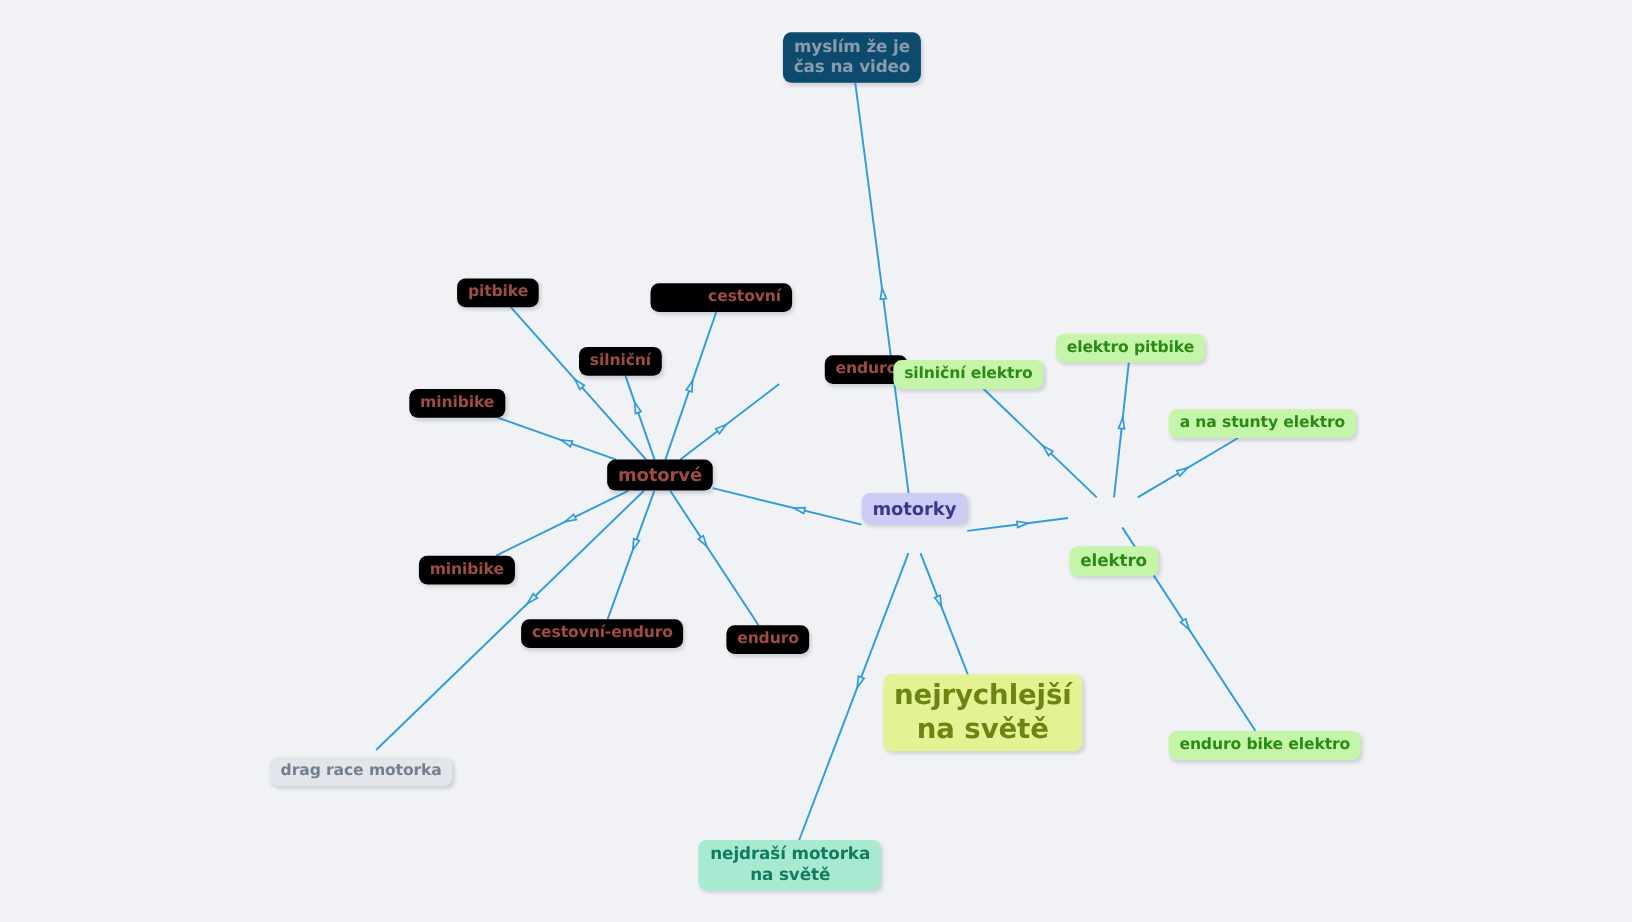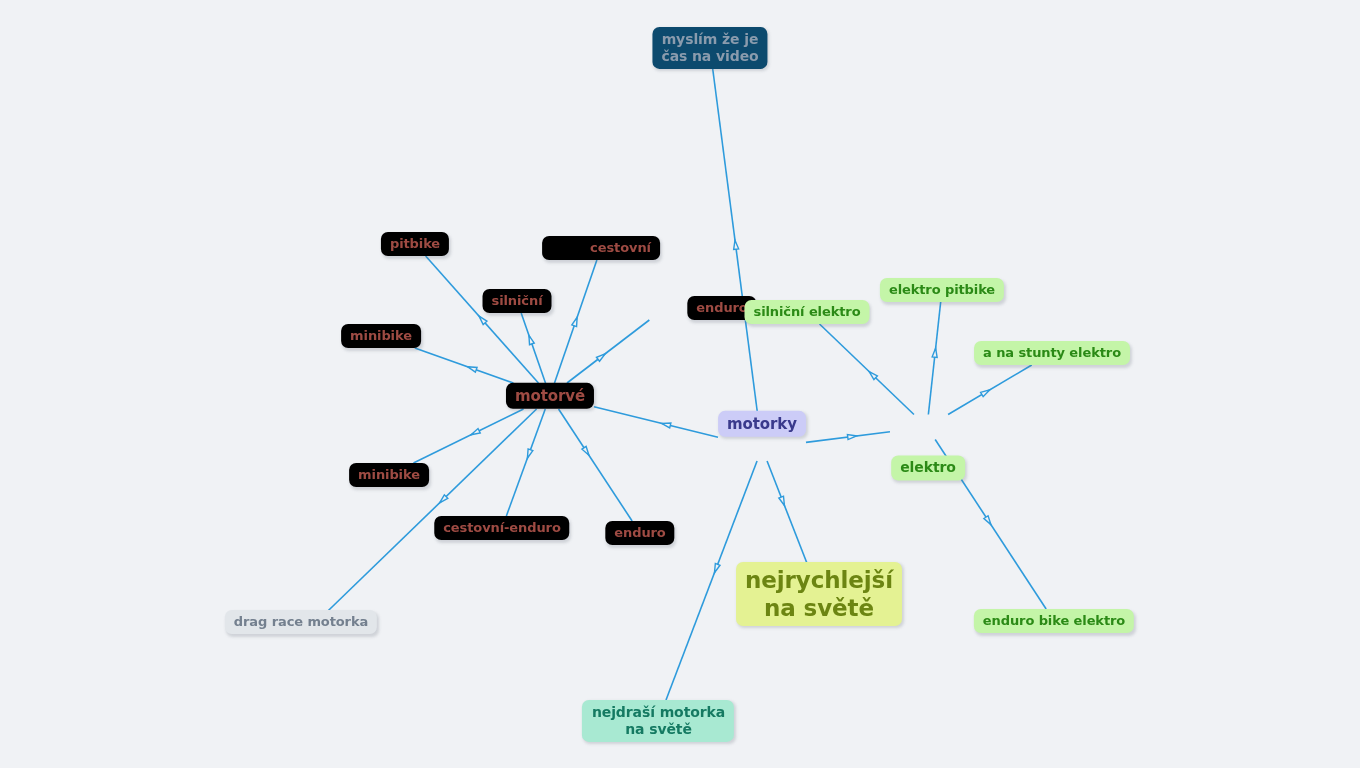--- a/index.html
+++ b/index.html
@@ -136,21 +136,21 @@
       <div class="node n-white fs-14" style="left: 710px; top: 48px;">myslím že je
 čas na video</div>
       <div class="node n-pink fs-13" style="left: 415px; top: 244px;">pitbike</div>
       <div class="node n-pink fs-13" style="left: 601px; top: 248px; padding-left: 48px;">cestovní</div>
       <div class="node n-pink fs-13" style="left: 517px; top: 301px;">silniční</div>
       <div class="node n-pink fs-13" style="left: 688px; top: 308px; margin-left: 34px;">enduro</div>
       <div class="node n-pink fs-13" style="left: 381px; top: 336px;">minibike</div>
       <div class="node n-pink fs-13" style="left: 389px; top: 475px;">minibike</div>
       <div class="node n-pink fs-13" style="left: 502px; top: 528px;">cestovní-enduro</div>
       <div class="node n-pink fs-13" style="left: 640px; top: 533px;">enduro</div>
-      <div class="node n-grey fs-13" style="left: 301px; top: 622px;">drag race motorka</div>
+      <div class="node n-grey fs-13" style="left: 301px; top: 643px;">drag race motorka</div>
       <div class="node n-green fs-13" style="left: 807px; top: 312px;">silniční elektro</div>
       <div class="node n-green fs-13" style="left: 942px; top: 290px;">elektro pitbike</div>
       <div class="node n-green fs-13" style="left: 1052px; top: 353px;">a na stunty elektro</div>
       <div class="node n-green fs-13" style="left: 1054px; top: 621px;">enduro bike elektro</div>
       <div class="node n-lime fs-19" style="left: 819px; top: 594px;">nejrychlejší
 na světě</div>
       <div class="node n-mint fs-14" style="left: 658px; top: 721px;">nejdraší motorka
 na světě</div>
     </div>
 </div>

